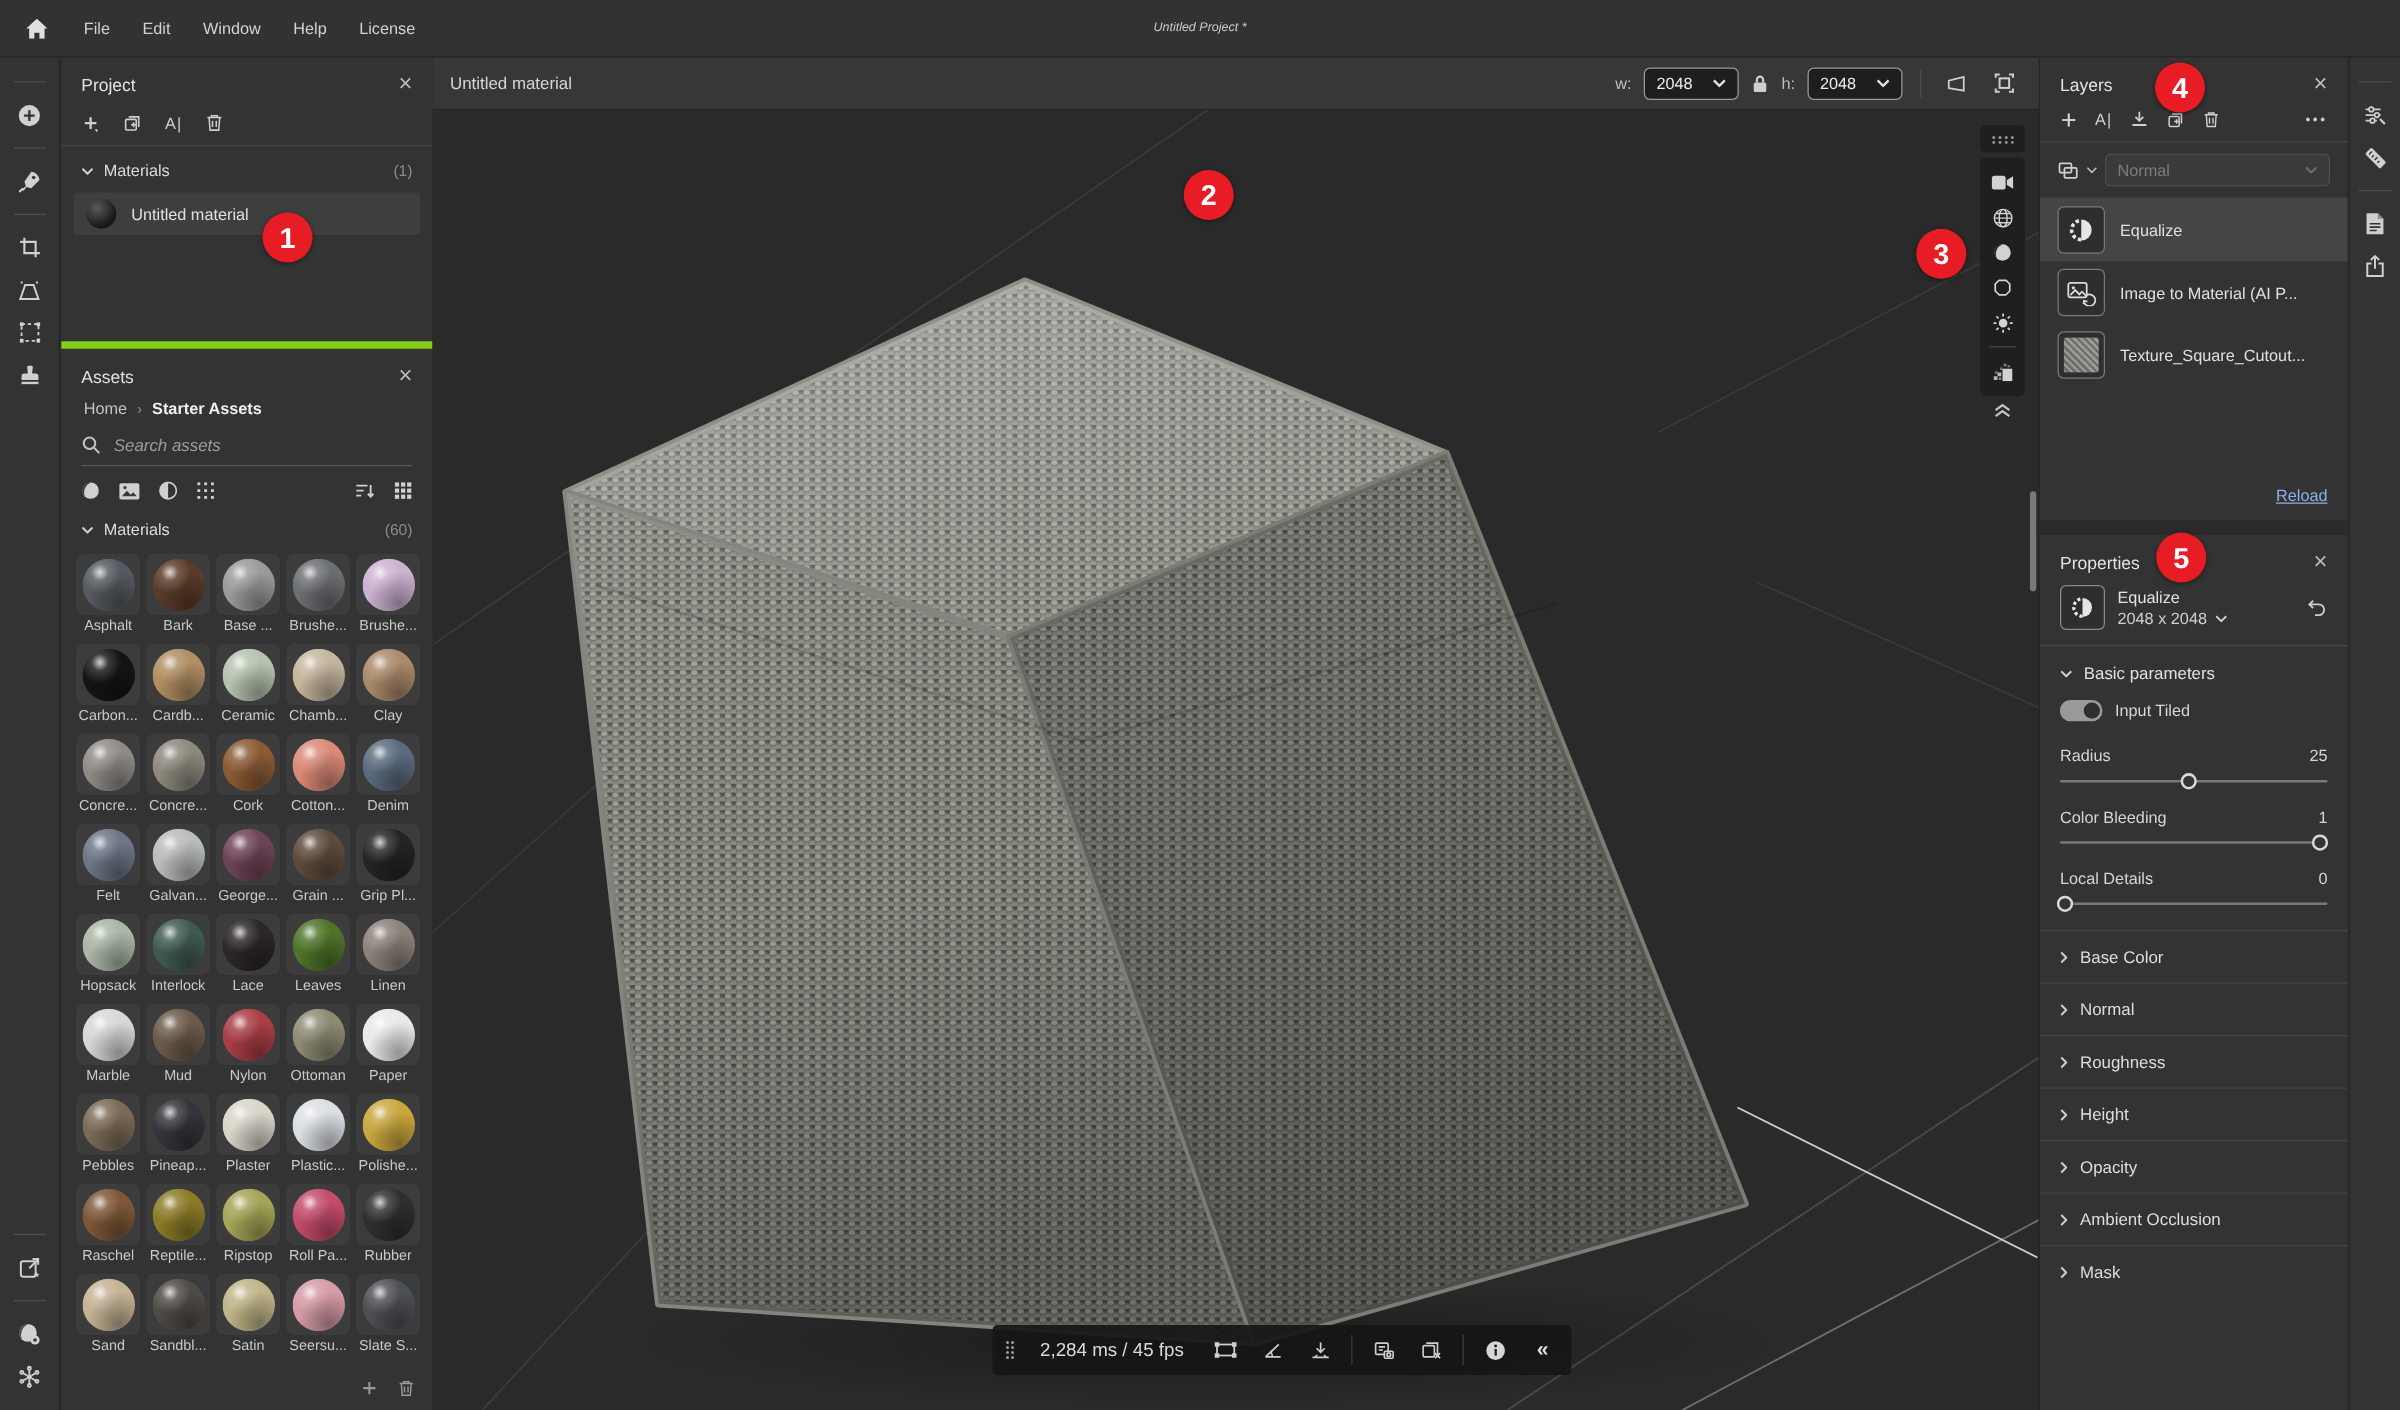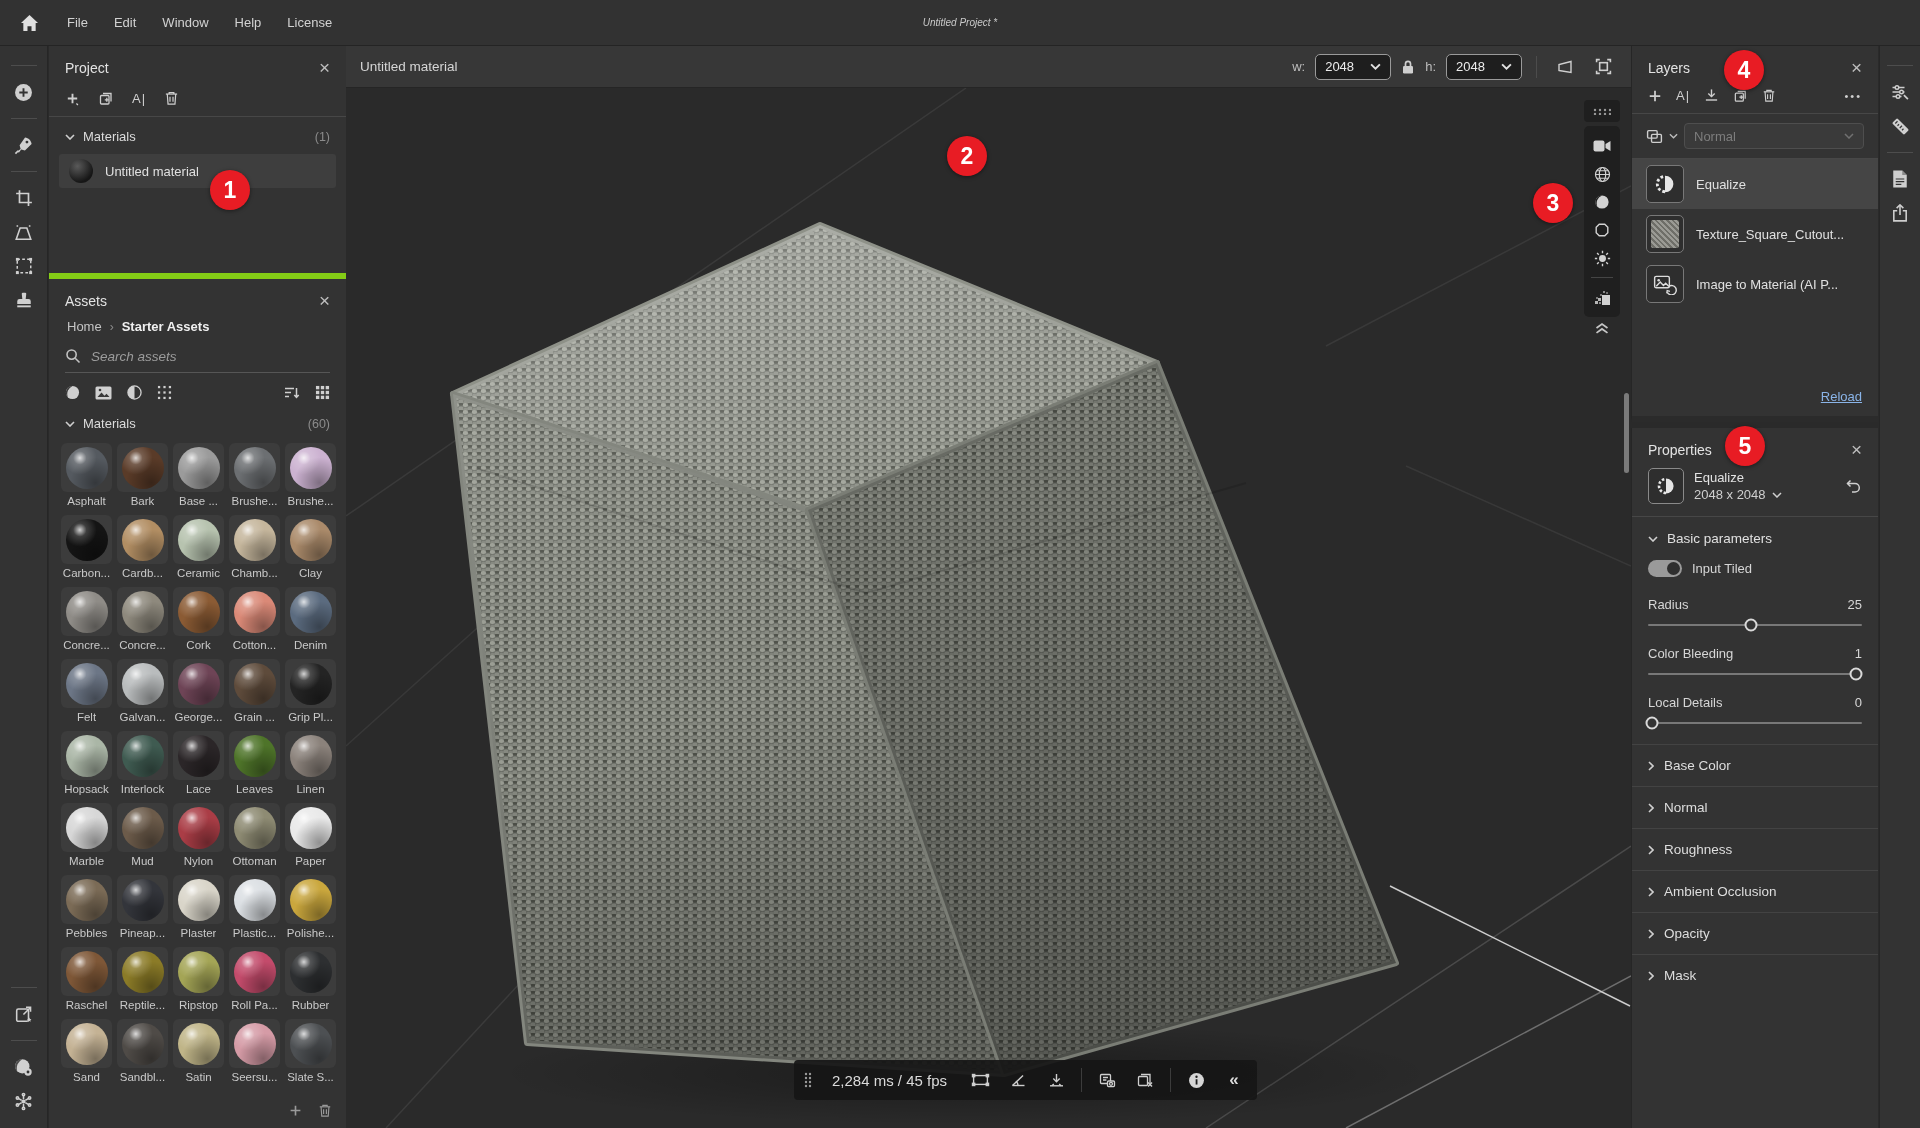--- a/index.html
+++ b/index.html
@@ -1046,35 +1046,35 @@
     <span class="layer-thumb">
       <svg width="22" height="22" viewBox="0 0 20 20">
           <path d="M10 2.4a7.6 7.6 0 010 15.2z" fill="#e6e6e6"></path>
           <path d="M10 17a7 7 0 010-14" fill="none" stroke="#e6e6e6" stroke-width="2.6" stroke-dasharray="2.5 1.9"></path>
         </svg>
     </span>
     <span class="layer-name">Equalize</span>
   </div>
   <div class="layer-row">
     <span class="layer-thumb">
-        <span class="tex-swatch"></span>
-      </span>
-    <span class="layer-name">Texture_Square_Cutout...</span>
-  </div>
-  <div class="layer-row">
-    <span class="layer-thumb">
       <svg width="24" height="22" viewBox="0 0 22 20" fill="none" stroke="#dcdcdc" stroke-width="1.3">
           <rect x="1.5" y="3" width="13.5" height="10.5" rx="1.5"></rect>
           <circle cx="5.2" cy="6.6" r="1.2" fill="#dcdcdc" stroke="none"></circle>
           <path d="M3 12l3.6-3.8 3 3.2 2-2 3 3"></path>
           <path d="M14.5 12.2a4.3 4.3 0 11-1.4 5.3"></path>
           <path d="M12.6 18.6l.4-2.6 2.5.7" stroke-width="1.2"></path>
         </svg>
     </span>
     <span class="layer-name">Image to Material (AI P...</span>
+  </div>
+  <div class="layer-row">
+    <span class="layer-thumb">
+        <span class="tex-swatch"></span>
+      </span>
+    <span class="layer-name">Texture_Square_Cutout...</span>
   </div>
   <div class="reload-wrap">
     <span class="reload-link">Reload</span>
   </div>
 </div>
 
 <div class="props-panel">
   <div class="panel-head">
     <span class="panel-title">Properties</span>
     <span class="close-x">×</span>
@@ -1173,37 +1173,45 @@
       <div class="prop-section">
         <span class="icon">
           <svg width="6" height="10" viewBox="0 0 6 10" fill="none" stroke="#cfcfcf" stroke-width="1.6">
             <path d="M1 1l4 4-4 4"></path>
           </svg>
         </span>
         <span>Roughness</span>
       </div>
 
 
-
       <div class="prop-section">
         <span class="icon">
           <svg width="6" height="10" viewBox="0 0 6 10" fill="none" stroke="#cfcfcf" stroke-width="1.6">
             <path d="M1 1l4 4-4 4"></path>
           </svg>
         </span>
-        <span>Ambient Occlusion</span>
+        <span>Height</span>
       </div>
 
       <div class="prop-section">
         <span class="icon">
           <svg width="6" height="10" viewBox="0 0 6 10" fill="none" stroke="#cfcfcf" stroke-width="1.6">
             <path d="M1 1l4 4-4 4"></path>
           </svg>
         </span>
         <span>Opacity</span>
+      </div>
+
+      <div class="prop-section">
+        <span class="icon">
+          <svg width="6" height="10" viewBox="0 0 6 10" fill="none" stroke="#cfcfcf" stroke-width="1.6">
+            <path d="M1 1l4 4-4 4"></path>
+          </svg>
+        </span>
+        <span>Ambient Occlusion</span>
       </div>
 
       <div class="prop-section">
         <span class="icon">
           <svg width="6" height="10" viewBox="0 0 6 10" fill="none" stroke="#cfcfcf" stroke-width="1.6">
             <path d="M1 1l4 4-4 4"></path>
           </svg>
         </span>
         <span>Mask</span>
       </div>

